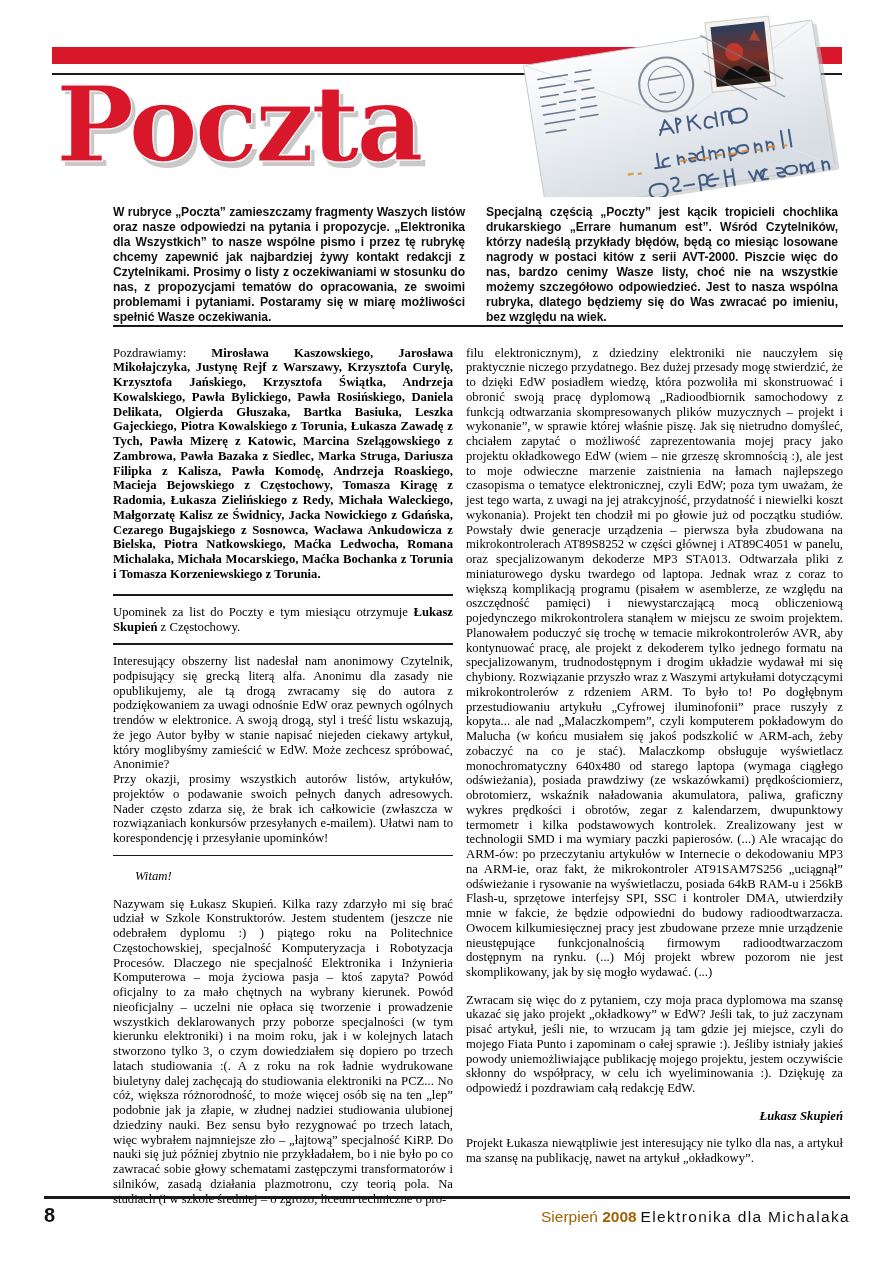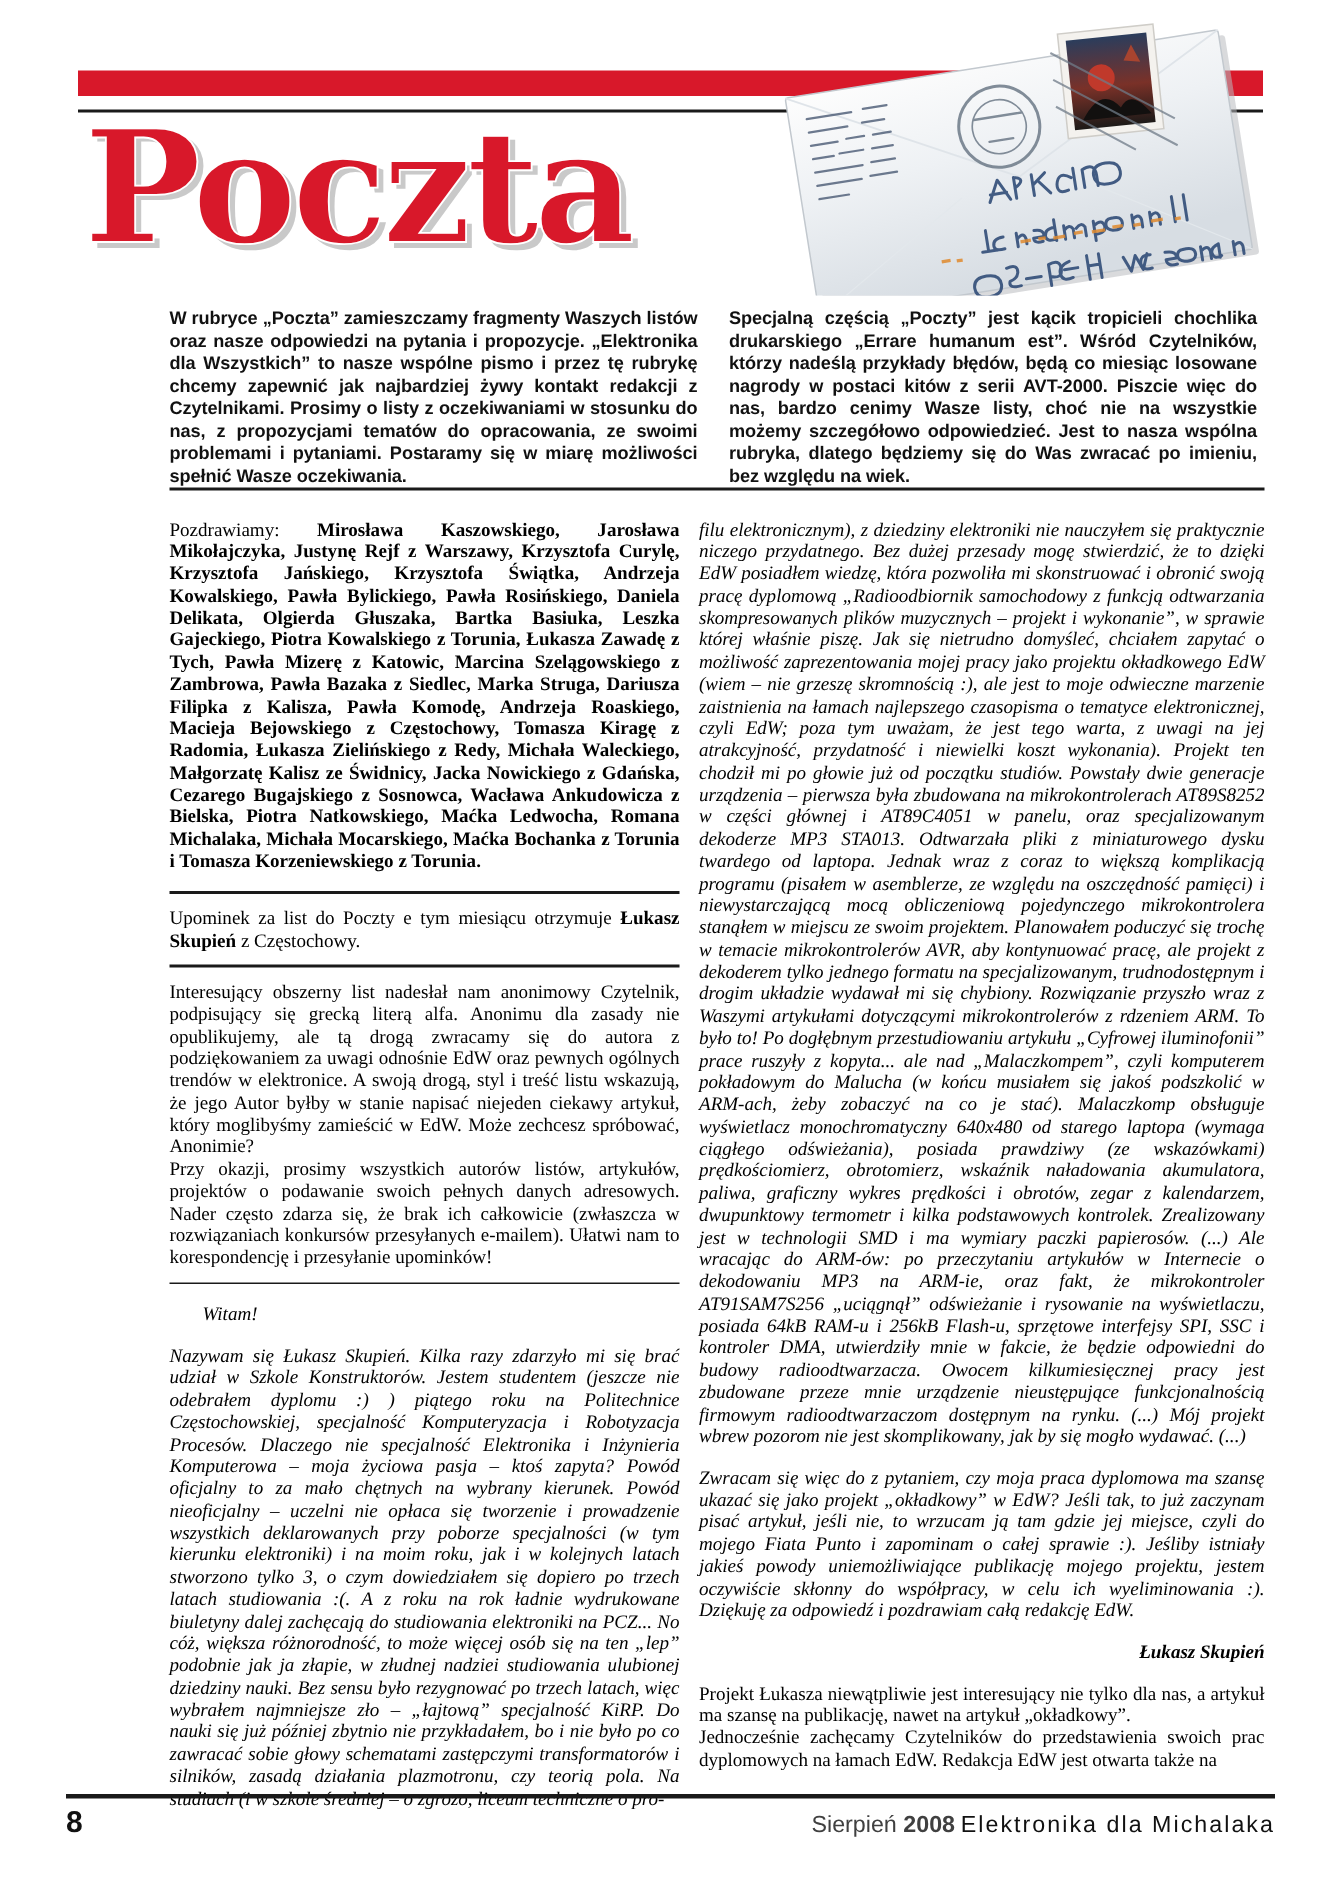--- a/index.html
+++ b/index.html
@@ -119,21 +119,20 @@
   .it { font-style: italic; }
   .bold { font-weight: bold; }
 
   .hr-thin {
     height: 1.6px;
     background: #1a1a1a;
     margin: 9px 0 9px 0;
   }
 
   .letter {
-    font-style: italic;
     font-size: 12.7px;
     line-height: 14.75px;
     text-align: justify;
   }
   .letter-greeting {
     font-style: italic;
     font-size: 12.7px;
     line-height: 14.75px;
     text-indent: 22px;
     margin-bottom: 1px;
@@ -173,21 +172,21 @@
     line-height: 24px;
     color: #111;
   }
   #issue-date {
     position: absolute;
     left: 497px;
     top: 4px;
     font-family: "Liberation Sans", sans-serif;
     font-size: 15.5px;
     line-height: 19px;
-    color: #404040;
+    color: #a16207;
   }
   #issue-date .yr { font-weight: bold; }
   #magazine-name {
     position: absolute;
     right: 0;
     top: 4px;
     font-family: "Liberation Sans", sans-serif;
     font-size: 15.5px;
     line-height: 19px;
     letter-spacing: 1.35px;
@@ -326,21 +325,20 @@
 
   <p class="letter-greeting">Witam!</p>
   <p class="letter">Nazywam się Łukasz Skupień. Kilka razy zdarzyło mi się brać udział w Szkole Konstruktorów. Jestem studentem (jeszcze nie odebrałem dyplomu :) ) piątego roku na Politechnice Częstochowskiej, specjalność Komputeryzacja i Robotyzacja Procesów. Dlaczego nie specjalność Elektronika i Inżynieria Komputerowa – moja życiowa pasja – ktoś zapyta? Powód oficjalny to za mało chętnych na wybrany kierunek. Powód nieoficjalny – uczelni nie opłaca się tworzenie i prowadzenie wszystkich deklarowanych przy poborze specjalności (w tym kierunku elektroniki) i na moim roku, jak i w kolejnych latach stworzono tylko 3, o czym dowiedziałem się dopiero po trzech latach studiowania :(. A z roku na rok ładnie wydrukowane biuletyny dalej zachęcają do studiowania elektroniki na PCZ... No cóż, większa różnorodność, to może więcej osób się na ten „lep” podobnie jak ja złapie, w złudnej nadziei studiowania ulubionej dziedziny nauki. Bez sensu było rezygnować po trzech latach, więc wybrałem najmniejsze zło – „łajtową” specjalność KiRP. Do nauki się już później zbytnio nie przykładałem, bo i nie było po co zawracać sobie głowy schematami zastępczymi transformatorów i silników, zasadą działania plazmotronu, czy teorią pola. Na studiach (i w szkole średniej – o zgrozo, liceum techniczne o pro-</p>
 </div>
 
 <div id="col-right">
   <p class="letter">filu elektronicznym), z dziedziny elektroniki nie nauczyłem się praktycznie niczego przydatnego. Bez dużej przesady mogę stwierdzić, że to dzięki EdW posiadłem wiedzę, która pozwoliła mi skonstruować i obronić swoją pracę dyplomową „Radioodbiornik samochodowy z funkcją odtwarzania skompresowanych plików muzycznych – projekt i wykonanie”, w sprawie której właśnie piszę. Jak się nietrudno domyśleć, chciałem zapytać o możliwość zaprezentowania mojej pracy jako projektu okładkowego EdW (wiem – nie grzeszę skromnością :), ale jest to moje odwieczne marzenie zaistnienia na łamach najlepszego czasopisma o tematyce elektronicznej, czyli EdW; poza tym uważam, że jest tego warta, z uwagi na jej atrakcyjność, przydatność i niewielki koszt wykonania). Projekt ten chodził mi po głowie już od początku studiów. Powstały dwie generacje urządzenia – pierwsza była zbudowana na mikrokontrolerach AT89S8252 w części głównej i AT89C4051 w panelu, oraz specjalizowanym dekoderze MP3 STA013. Odtwarzała pliki z miniaturowego dysku twardego od laptopa. Jednak wraz z coraz to większą komplikacją programu (pisałem w asemblerze, ze względu na oszczędność pamięci) i niewystarczającą mocą obliczeniową pojedynczego mikrokontrolera stanąłem w miejscu ze swoim projektem. Planowałem poduczyć się trochę w temacie mikrokontrolerów AVR, aby kontynuować pracę, ale projekt z dekoderem tylko jednego formatu na specjalizowanym, trudnodostępnym i drogim układzie wydawał mi się chybiony. Rozwiązanie przyszło wraz z Waszymi artykułami dotyczącymi mikrokontrolerów z rdzeniem ARM. To było to! Po dogłębnym przestudiowaniu artykułu „Cyfrowej iluminofonii” prace ruszyły z kopyta... ale nad „Malaczkompem”, czyli komputerem pokładowym do Malucha (w końcu musiałem się jakoś podszkolić w ARM-ach, żeby zobaczyć na co je stać). Malaczkomp obsługuje wyświetlacz monochromatyczny 640x480 od starego laptopa (wymaga ciągłego odświeżania), posiada prawdziwy (ze wskazówkami) prędkościomierz, obrotomierz, wskaźnik naładowania akumulatora, paliwa, graficzny wykres prędkości i obrotów, zegar z kalendarzem, dwupunktowy termometr i kilka podstawowych kontrolek. Zrealizowany jest w technologii SMD i ma wymiary paczki papierosów. (...) Ale wracając do ARM-ów: po przeczytaniu artykułów w Internecie o dekodowaniu MP3 na ARM-ie, oraz fakt, że mikrokontroler AT91SAM7S256 „uciągnął” odświeżanie i rysowanie na wyświetlaczu, posiada 64kB RAM-u i 256kB Flash-u, sprzętowe interfejsy SPI, SSC i kontroler DMA, utwierdziły mnie w fakcie, że będzie odpowiedni do budowy radioodtwarzacza. Owocem kilkumiesięcznej pracy jest zbudowane przeze mnie urządzenie nieustępujące funkcjonalnością firmowym radioodtwarzaczom dostępnym na rynku. (...) Mój projekt wbrew pozorom nie jest skomplikowany, jak by się mogło wydawać. (...)</p>
   <p class="letter">Zwracam się więc do z pytaniem, czy moja praca dyplomowa ma szansę ukazać się jako projekt „okładkowy” w EdW? Jeśli tak, to już zaczynam pisać artykuł, jeśli nie, to wrzucam ją tam gdzie jej miejsce, czyli do mojego Fiata Punto i zapominam o całej sprawie :). Jeśliby istniały jakieś powody uniemożliwiające publikację mojego projektu, jestem oczywiście skłonny do współpracy, w celu ich wyeliminowania :). Dziękuję za odpowiedź i pozdrawiam całą redakcję EdW.</p>
   <p class="signature">Łukasz Skupień</p>
   <p class="para">Projekt Łukasza niewątpliwie jest interesujący nie tylko dla nas, a artykuł ma szansę na publikację, nawet na artykuł „okładkowy”.</p>
-  <p class="para">Jednocześnie zachęcamy Czytelników do przedstawienia swoich prac dyplomowych na łamach EdW. Redakcja EdW jest otwarta także na</p>
 </div>
 
 <div id="footer-rule"></div>
 <div id="footer">
   <div id="page-number">8</div>
   <div id="issue-date"><span>Sierpień </span><span class="yr">2008</span></div>
   <div id="magazine-name">Elektronika dla Michalaka</div>
 </div>
 
 </body></html>

